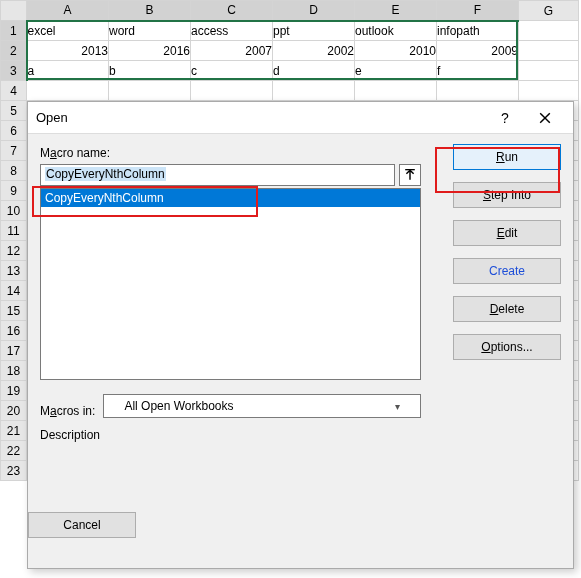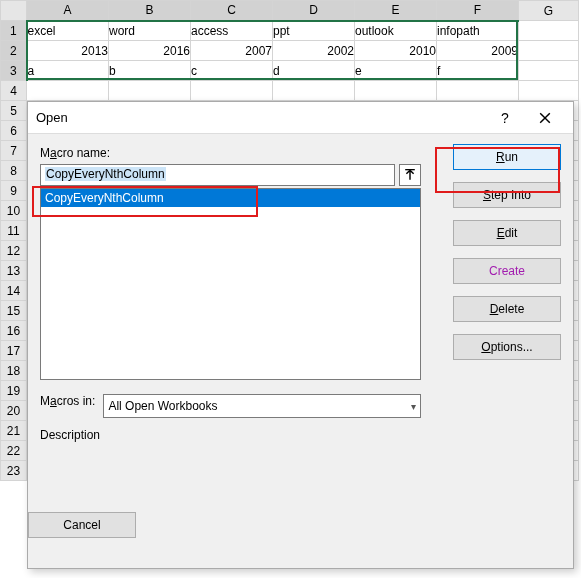--- a/index.html
+++ b/index.html
@@ -33,28 +33,28 @@
   .namebox-row { display: flex; gap: 4px; }
   .namebox { flex: 1; height: 22px; border: 1px solid #7a7a7a; background: #fff; padding: 2px 4px; }
   .namebox .nametext { background: #cce4f7; display: inline-block; padding: 0 1px; }
   .refbtn { width: 22px; height: 22px; border: 1px solid #7a7a7a; background: #fff; display: flex; align-items: center; justify-content: center; }
   .refbtn svg { width: 12px; height: 12px; }
 
   .listbox { height: 192px; border: 1px solid #7a7a7a; background: #fff; margin-top: 2px; position: relative; overflow-y: scroll; }
   .listitem { padding: 2px 4px; }
   .listitem.selected { background: #0078d7; color: #fff; }
 
-  .inrow { display: flex; align-items: flex-start; gap: 8px; margin-top: 14px; }
-  .select { flex: 1; height: 24px; border: 1px solid #7a7a7a; background: #fff; padding: 2px 4px; display: flex; align-items: center; justify-content: space-between; }
+  .inrow { display: flex; align-items: flex-end; gap: 8px; margin-top: 14px; }
+  .select { flex: 1; height: 24px; border: 1px solid #7a7a7a; background: #fff; padding: 2px 20px; display: flex; align-items: center; justify-content: space-between; }
   .select .chev { font-size: 10px; color: #555; }
 
   .desc { margin-top: 10px; height: 48px; }
 
   .btn { height: 26px; border: 1px solid #adadad; background: #e1e1e1; text-align: center; display: flex; align-items: center; justify-content: center; cursor: default; }
-  .btn.disabled { color: #a21caf; }
+  .btn.disabled { color: #1d4ed8; }
   .btn.primary { border: 1px solid #0078d7; background: #e5f1fb; }
 
   .bottom-row { display: flex; justify-content: flex-start; padding: 0 12px 12px 0; }
   .bottom-row .btn { width: 108px; }
 
   .red-hl-run { position: absolute; border: 2px solid #e01b1b; left: 435px; top: 147px; width: 125px; height: 46px; pointer-events: none; }
   .red-hl-list { position: absolute; border: 2px solid #e01b1b; left: 32px; top: 186px; width: 226px; height: 31px; pointer-events: none; }
 
   .und { text-decoration: underline; }
 </style>

